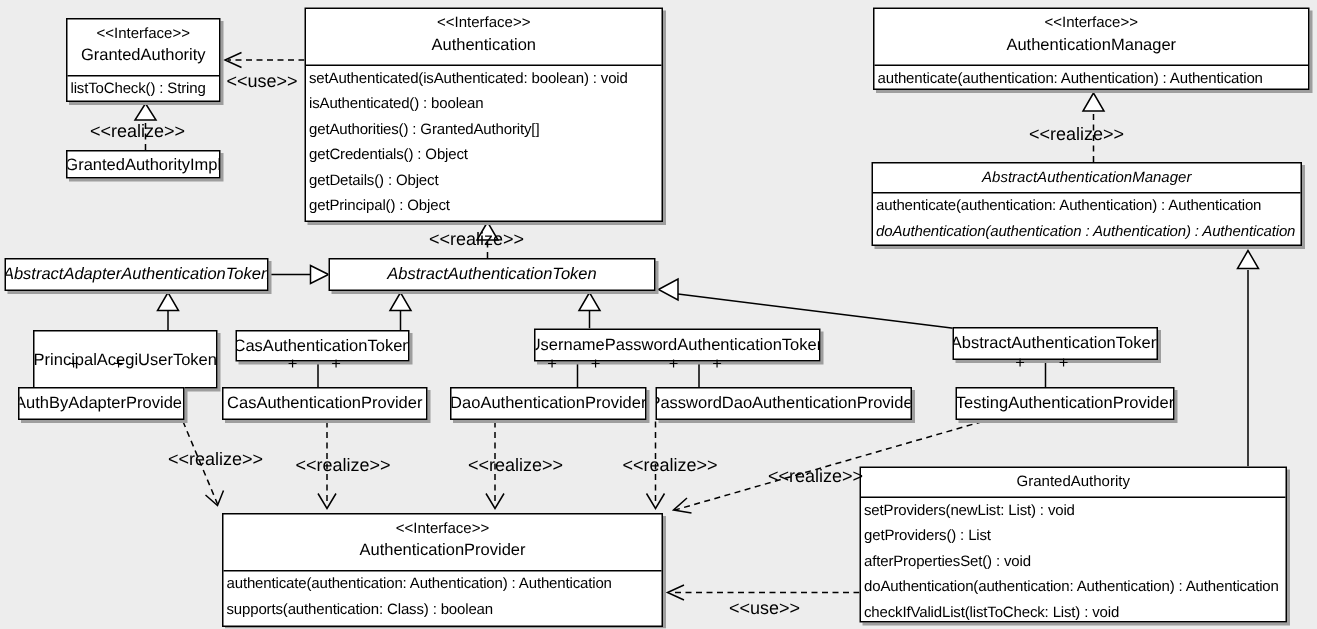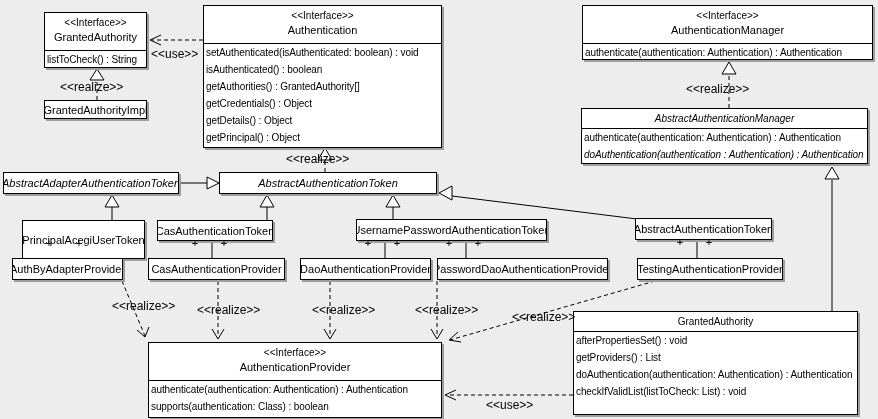--- a/index.html
+++ b/index.html
@@ -209,22 +209,23 @@
     </div>
     <div class="methods">
       <div class="m">authenticate(authentication: Authentication) : Authentication</div>
       <div class="m">supports(authentication: Class) : boolean</div>
     </div>
   </div>
 
   <div class="box" style="left:573px;top:311px;width:285px;height:104px">
     <div class="trow">GrantedAuthority</div>
     <div class="methods">
+      <div class="m">setProviders(newList: List) : void</div>
+      <div class="m">getProviders() : List</div>
       <div class="m">afterPropertiesSet() : void</div>
-      <div class="m">getProviders() : List</div>
       <div class="m">doAuthentication(authentication: Authentication) : Authentication</div>
       <div class="m">checkIfValidList(listToCheck: List) : void</div>
     </div>
   </div>
 
   <div class="lbl" style="left:151px;top:47px">&lt;&lt;use&gt;&gt;</div>
   <div class="lbl" style="left:60px;top:80px">&lt;&lt;realize&gt;&gt;</div>
   <div class="lbl" style="left:286px;top:152px">&lt;&lt;realize&gt;&gt;</div>
   <div class="lbl" style="left:686px;top:82px">&lt;&lt;realize&gt;&gt;</div>
   <div class="lbl" style="left:112px;top:299px">&lt;&lt;realize&gt;&gt;</div>

